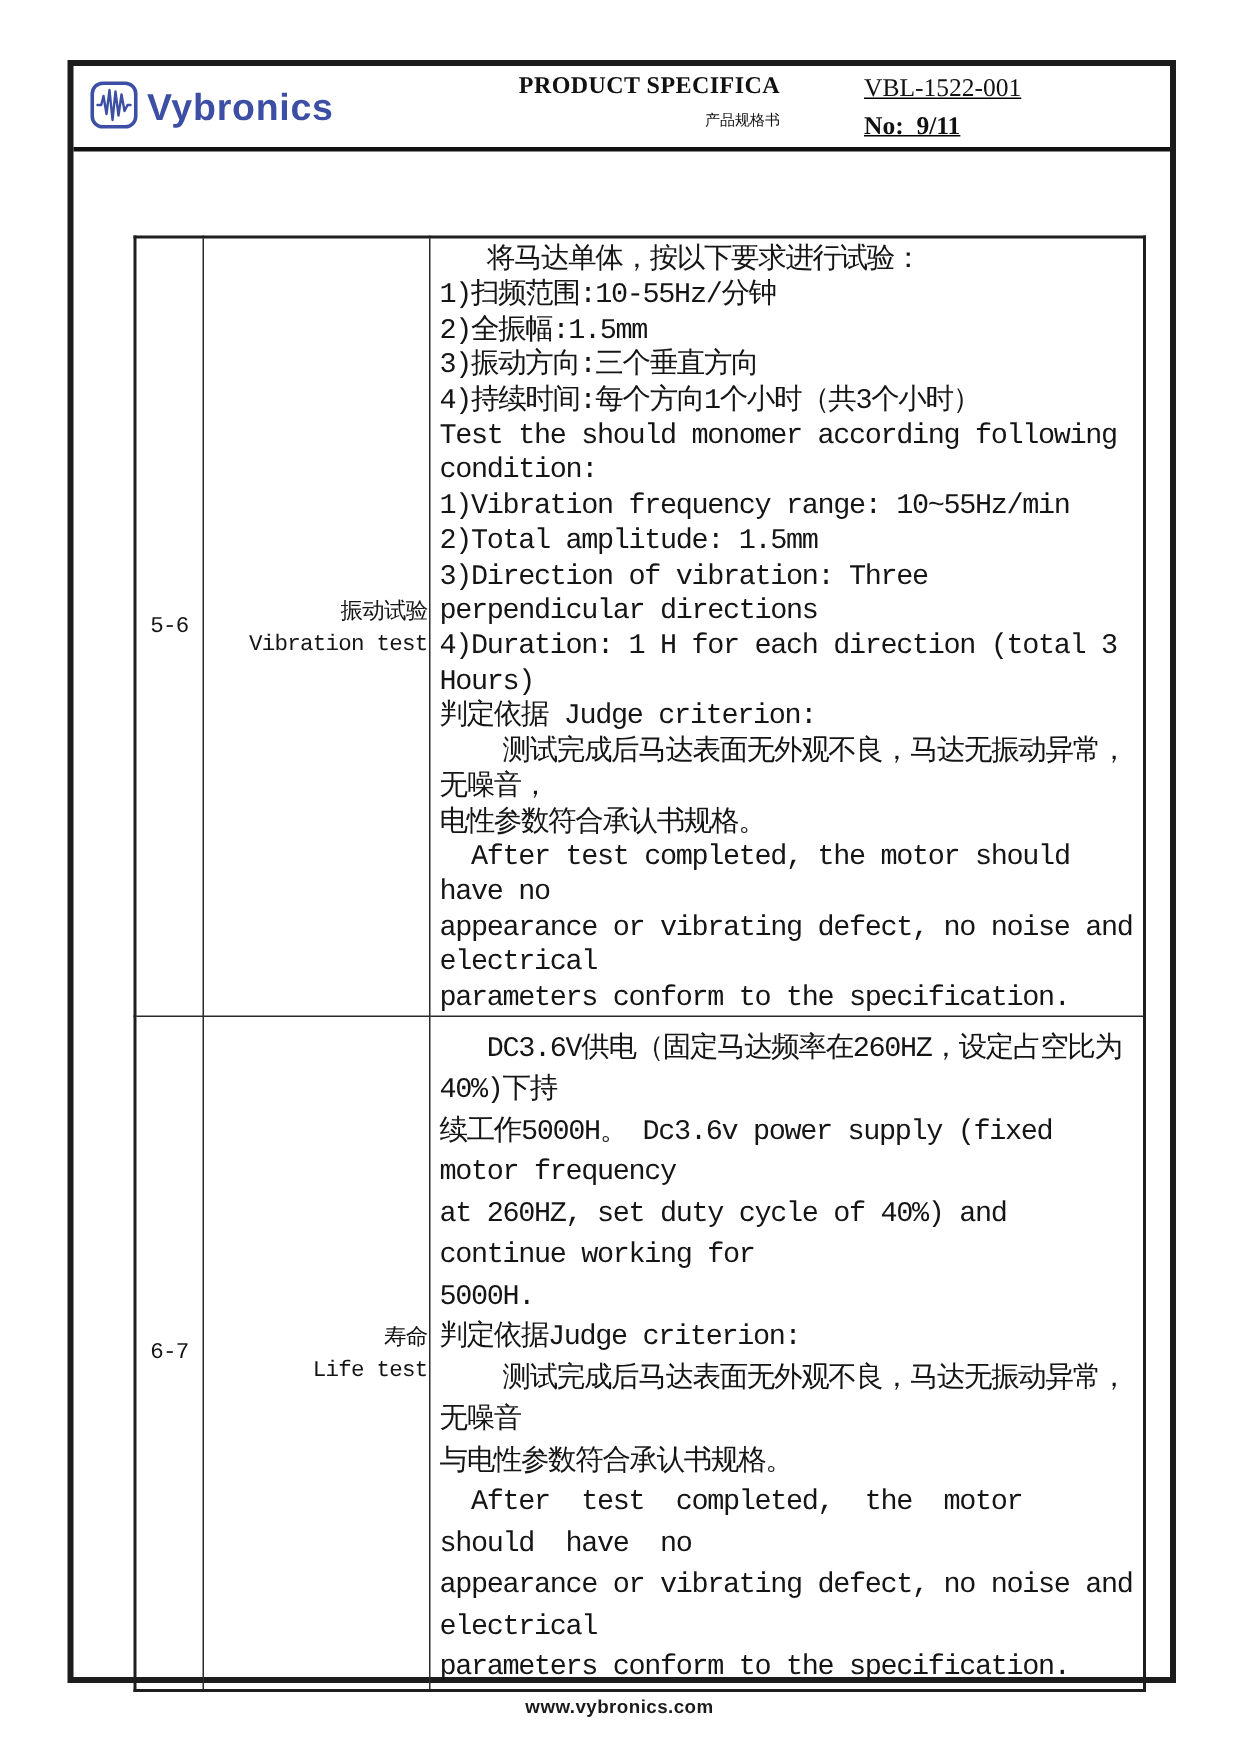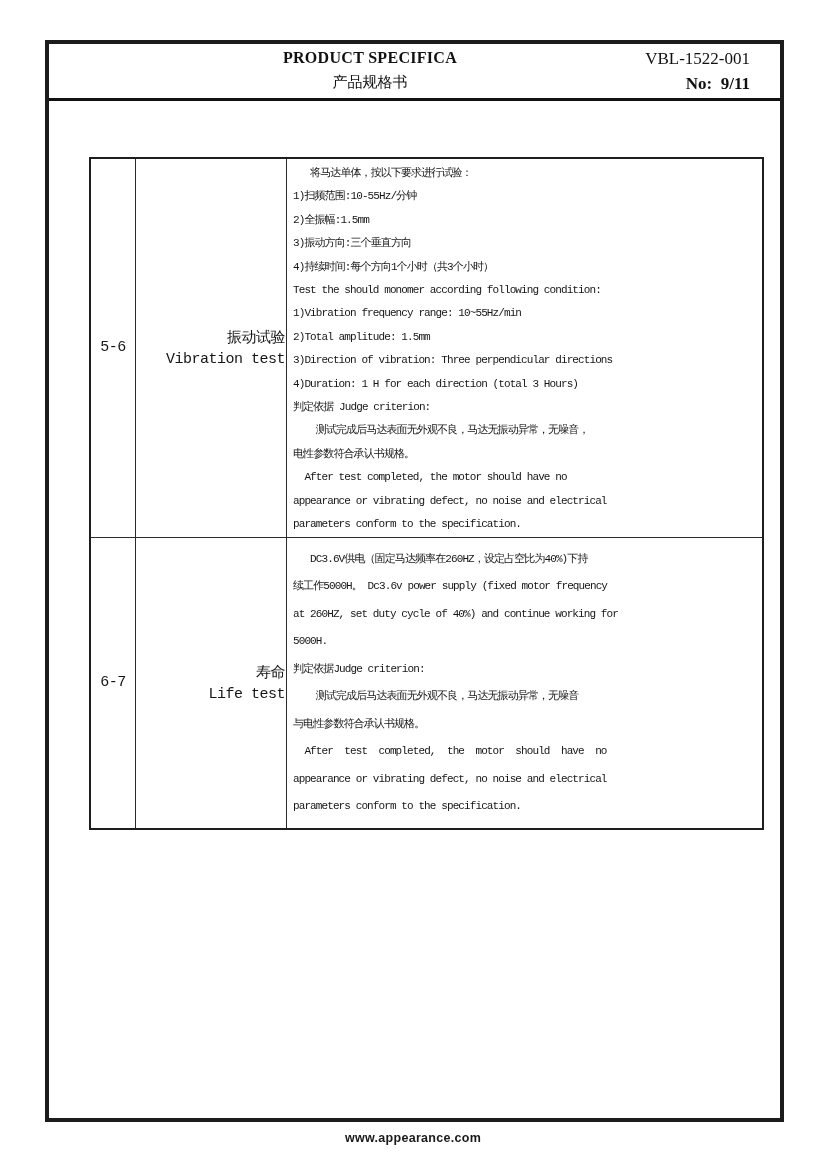--- a/index.html
+++ b/index.html
@@ -24,32 +24,32 @@
     position: relative; height: 54px;
     border-bottom: 3px solid #121212;
   }
   .logo { position: absolute; left: 10px; top: 9px; display: flex; align-items: center; gap: 5px; }
   .logo-text {
     font-family: "Liberation Sans", "DejaVu Sans", sans-serif;
     font-weight: bold; font-size: 25px; letter-spacing: 0.5px;
     color: #3d4fa4;
   }
   .title-block {
-    position: absolute; left: 171px; top: 5px; width: 300px; text-align: center;
+    position: absolute; left: 171px; top: 5px; width: 300px; text-align: right;
   }
   .title-en {
     font-family: "Liberation Serif", "DejaVu Serif", serif;
     font-weight: bold; font-size: 16px; color: #111; letter-spacing: 0.3px;
   }
   .title-cn {
     font-family: Liberation Sans, sans-serif;
-    font-size: 15px; color: #111; margin-top: 6px;
+    font-size: 10px; color: #111; margin-top: 6px;
   }
   .doc-block {
-    position: absolute; left: 501px; top: 5px; width: 200px; text-align: right;
+    position: absolute; left: 527px; top: 5px; width: 200px; text-align: left; text-decoration: underline;
   }
   .doc-num {
     font-family: "Liberation Serif", "DejaVu Serif", serif;
     font-size: 17px; color: #111;
   }
   .page-no {
     font-family: "Liberation Serif", "DejaVu Serif", serif;
     font-weight: bold; font-size: 17px; color: #111; margin-top: 5px;
     white-space: pre;
   }
@@ -65,21 +65,21 @@
     border: 1.5px solid #2a2a2a;
     font-family: "Liberation Mono", "DejaVu Sans Mono", monospace;
     color: #151515;
   }
   td.c1 { width: 42px; text-align: center; font-size: 15px; letter-spacing: -0.5px; }
   td.c2 { width: 148px; text-align: right; font-size: 15px; letter-spacing: -0.5px; }
   td.c3 { width: 464px; vertical-align: top; padding: 3px 5px 0 6px; }
   .name-cn { margin-bottom: 4px; }
   .line {
     white-space: pre-wrap;
-    font-size: 11px;
+    font-size: 19px;
     letter-spacing: -0.9px;
   }
   tr.r0 { height: 378px; }
   tr.r1 { height: 292px; }
   tr.r0 .line { line-height: 23.4px; }
   tr.r1 .line { line-height: 27.5px; }
   tr.r1 td.c3 { padding-top: 8px; margin-top: 32px; }
 
   
   .footer {
@@ -90,20 +90,29 @@
     letter-spacing: 0.3px;
   }
 </style>
 </head>
 <body>
 
 <div class="page">
   <div class="frame">
 
     <div class="header">
+      <div class="logo">
+        <span>
+          <svg width="34" height="34" viewBox="0 0 34 34">
+            <rect x="2.5" y="2.5" width="29" height="29" rx="7" fill="none" stroke="#3d4fa4" stroke-width="2.4"></rect>
+            <polyline points="6,17 8.5,17 10,11 12,23 14,7 16,27 18,8 20,24 22,10 24,21 26,17 28,17" fill="none" stroke="#3d4fa4" stroke-width="1.6" stroke-linejoin="round" stroke-linecap="round"></polyline>
+          </svg>
+        </span>
+        <span class="logo-text">Vybronics</span>
+      </div>
 
       <div class="title-block">
         <div class="title-en">PRODUCT SPECIFICA</div>
         <div class="title-cn">产品规格书</div>
       </div>
 
       <div class="doc-block">
         <div class="doc-num">VBL-1522-001</div>
         <div class="page-no">No:  9/11</div>
       </div>
@@ -158,14 +167,14 @@
                 <div class="line">appearance or vibrating defect, no noise and electrical</div>
                 <div class="line">parameters conform to the specification.</div>
               </div>
     </td>
   </tr>
 </tbody>
     </table>
 
   </div>
 
-  <div class="footer">www.appearance.com</div>
+  <div class="footer">www.vybronics.com</div>
 </div>
 
 </body></html>

